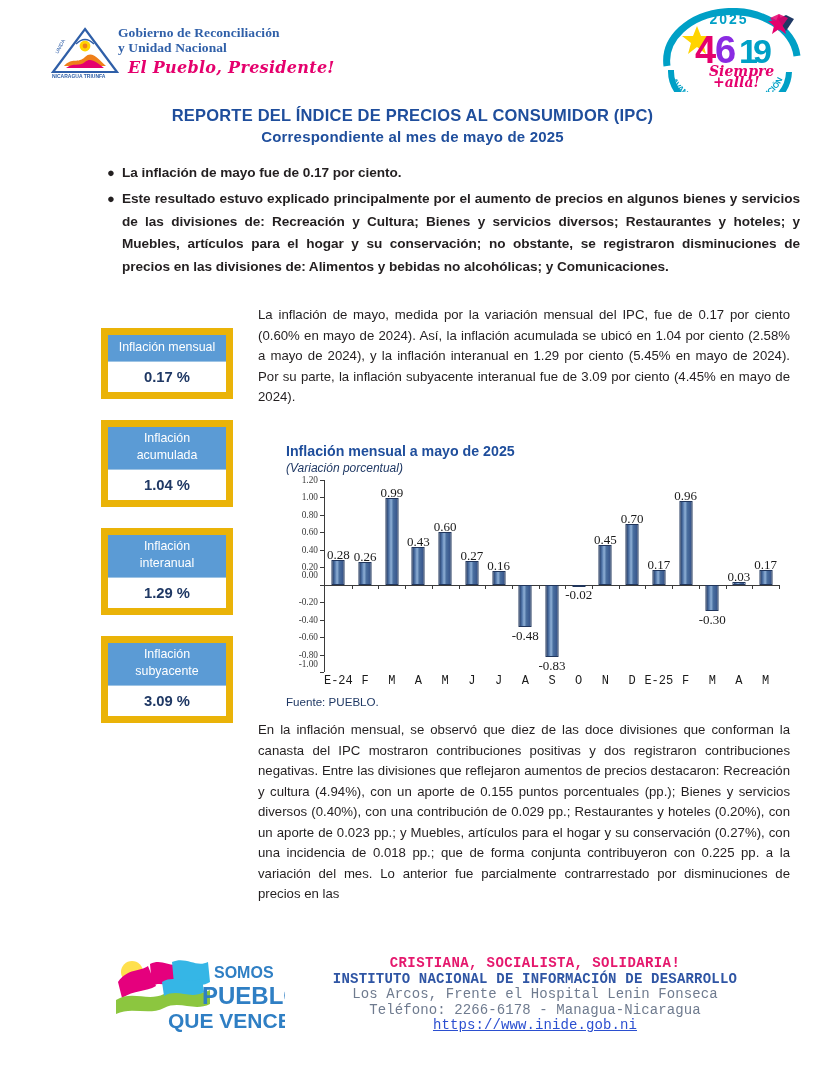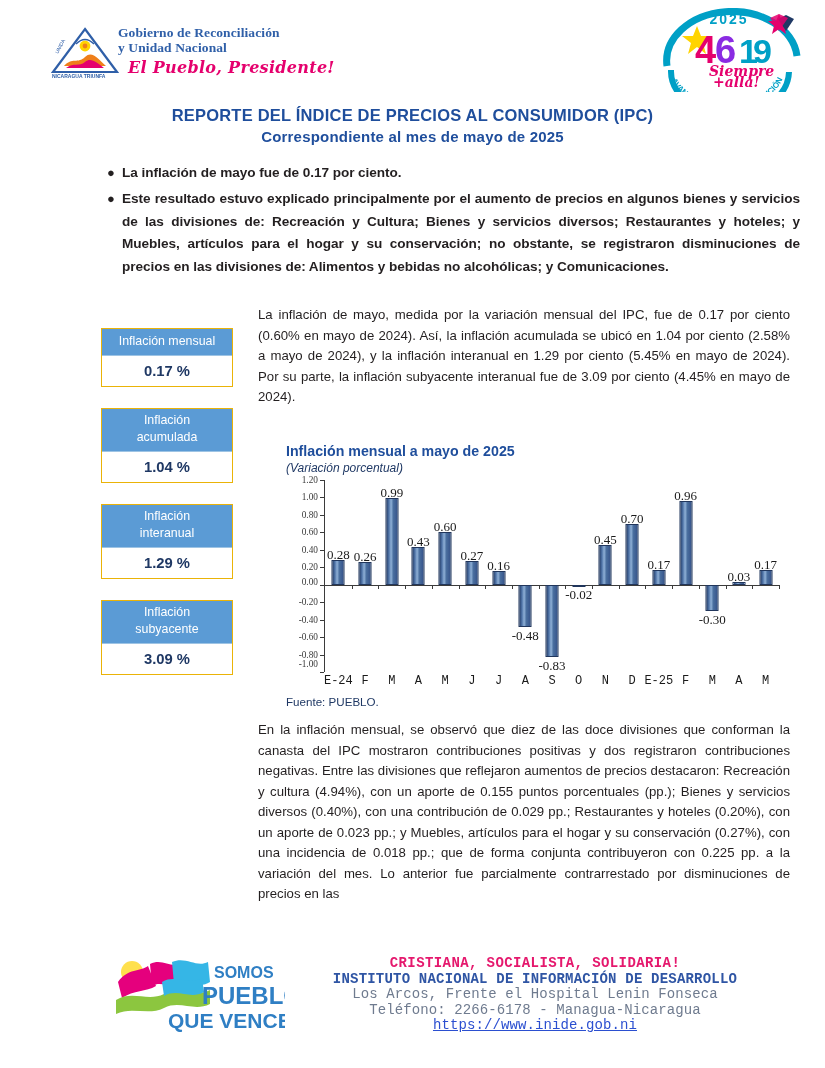--- a/index.html
+++ b/index.html
@@ -26,21 +26,21 @@
   .doc-subtitle{font-size:15px;font-weight:bold;color:#1f4e9c;}
 
   
   .bullets{position:absolute;top:162px;left:100px;width:700px;}
   .bullet{display:flex;margin-bottom:4px;}
   .bullet .dot{width:22px;flex:0 0 22px;text-align:center;font-size:13px;line-height:22px;color:#231f20;}
   .bullet .btxt{flex:1;font-size:13.6px;font-weight:bold;line-height:22.4px;text-align:justify;letter-spacing:-.05px;}
 
   
   .boxes{position:absolute;left:101px;top:328px;width:132px;}
-  .kbox{margin-bottom:21px;border:1px solid #eab308;}
+  .kbox{margin-bottom:21px;border:7px solid #eab308;}
   .kbox .khead{background:#5b9bd5;color:#ffffff;text-align:center;font-size:12.4px;line-height:17.5px;padding:4px 2px;}
   .kbox .kval{background:#ffffff;color:#1f3864;text-align:center;font-weight:bold;font-size:14.8px;padding:7px 2px;border-top:1px solid #9ec4e4;}
   .kbox.two .khead{padding:3px 2px 4px;}
 
   
   .para{position:absolute;font-size:13.2px;line-height:20.5px;text-align:justify;color:#231f20;}
   #para-top{left:258px;top:305px;width:532px;}
   #para-bottom{left:258px;top:720px;width:532px;}
 
   
@@ -173,21 +173,21 @@
     <div class="chart-sub">(Variación porcentual)</div>
     <div class="plot" id="plot">
       <div class="yaxis"></div>
       <div class="ylabels" id="ylabels">
           <div class="ylab" style="top: 0px;">1.20</div>
           <div class="ylab" style="top: 17.4545px;">1.00</div>
           <div class="ylab" style="top: 34.9091px;">0.80</div>
           <div class="ylab" style="top: 52.3636px;">0.60</div>
           <div class="ylab" style="top: 69.8182px;">0.40</div>
           <div class="ylab" style="top: 87.2727px;">0.20</div>
-          <div class="ylab" style="top: 102px;">0.00</div>
+          <div class="ylab" style="top: 95px;">0.00</div>
           <div class="ylab" style="top: 122.182px;">-0.20</div>
           <div class="ylab" style="top: 139.636px;">-0.40</div>
           <div class="ylab" style="top: 157.091px;">-0.60</div>
           <div class="ylab" style="top: 174.545px;">-0.80</div>
           <div class="ylab" style="top: 184px;">-1.00</div>
         </div>
       <div class="xaxis" id="xaxis" style="top: 104.727px;"></div>
       <div class="bars" id="bars">
           <div class="barcell" style="left: 0px; width: 26.7059px;">
             <div class="bar" style="top: 80.2909px; height: 24.4364px;"></div>

